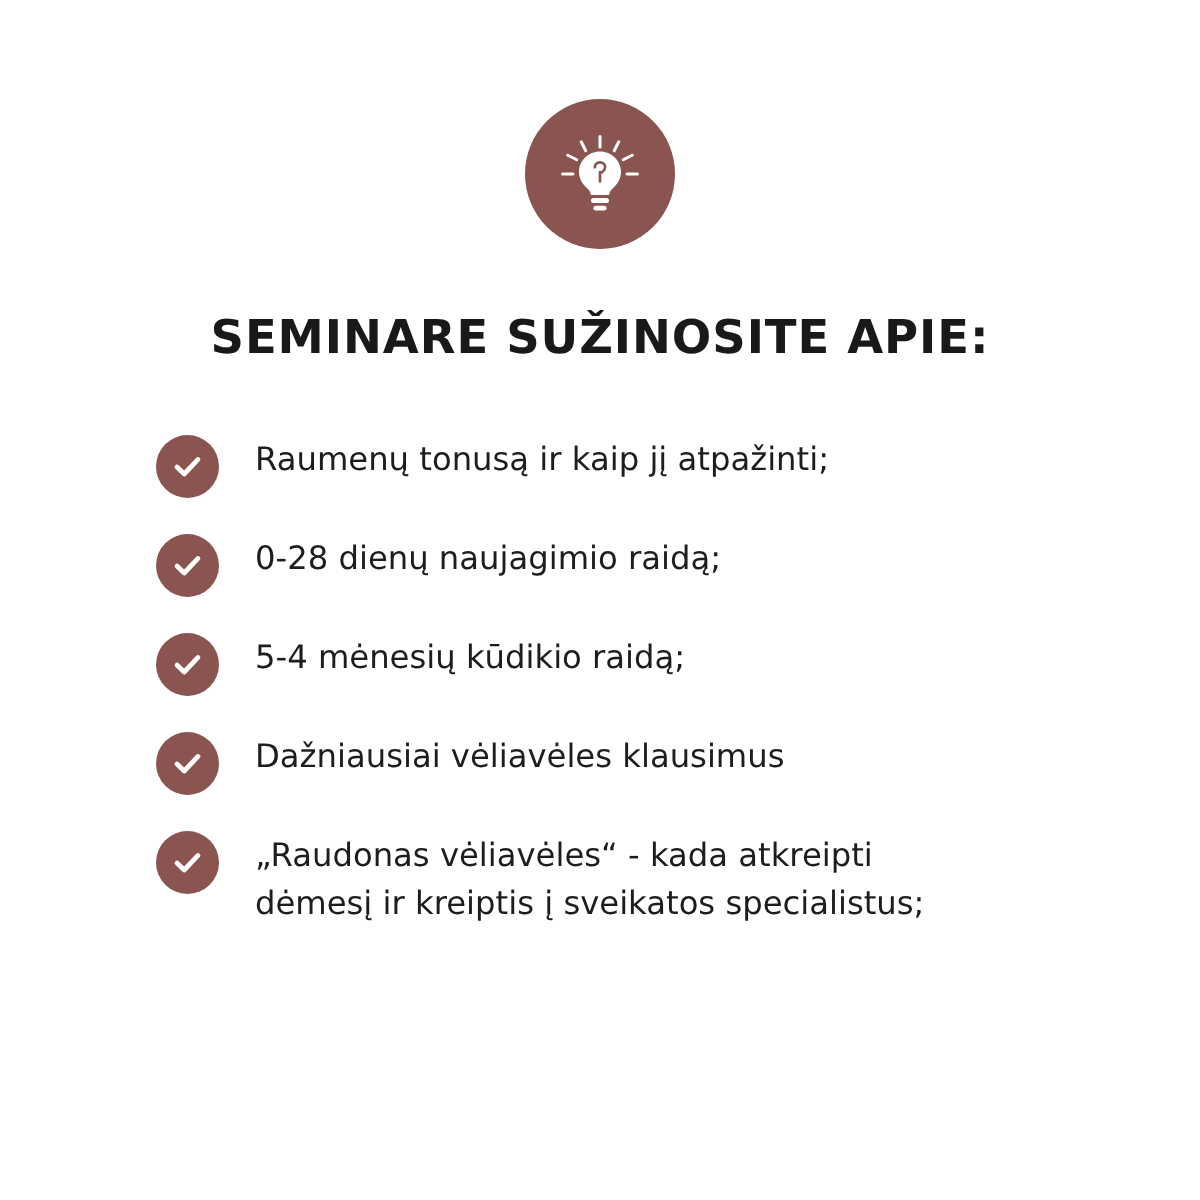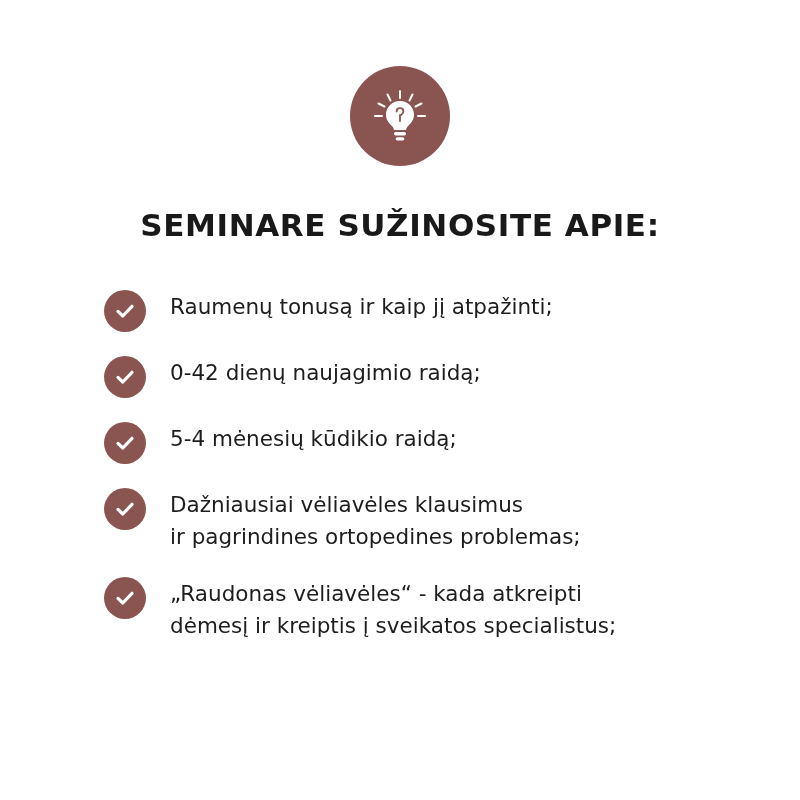--- a/index.html
+++ b/index.html
@@ -133,21 +133,21 @@
       </span>
     </div>
 
     <div class="item">
       <span class="check">
         <svg width="22" height="22" viewBox="0 0 22 22" fill="none">
           <path d="M4 11.4 L8.8 16 L18 6.3" stroke="#ffffff" stroke-width="3.2" stroke-linecap="round" stroke-linejoin="round"></path>
         </svg>
       </span>
       <span class="item-text">
-        <span class="line">0-42 dienų naujagimio raidą;</span>
+        <span class="line">0-28 dienų naujagimio raidą;</span>
       </span>
     </div>
 
     <div class="item">
       <span class="check">
         <svg width="22" height="22" viewBox="0 0 22 22" fill="none">
           <path d="M4 11.4 L8.8 16 L18 6.3" stroke="#ffffff" stroke-width="3.2" stroke-linecap="round" stroke-linejoin="round"></path>
         </svg>
       </span>
       <span class="item-text">
@@ -156,21 +156,20 @@
     </div>
 
     <div class="item">
       <span class="check">
         <svg width="22" height="22" viewBox="0 0 22 22" fill="none">
           <path d="M4 11.4 L8.8 16 L18 6.3" stroke="#ffffff" stroke-width="3.2" stroke-linecap="round" stroke-linejoin="round"></path>
         </svg>
       </span>
       <span class="item-text">
         <span class="line">Dažniausiai vėliavėles klausimus</span>
-        <span class="line">ir pagrindines ortopedines problemas;</span>
       </span>
     </div>
 
     <div class="item">
       <span class="check">
         <svg width="22" height="22" viewBox="0 0 22 22" fill="none">
           <path d="M4 11.4 L8.8 16 L18 6.3" stroke="#ffffff" stroke-width="3.2" stroke-linecap="round" stroke-linejoin="round"></path>
         </svg>
       </span>
       <span class="item-text">

